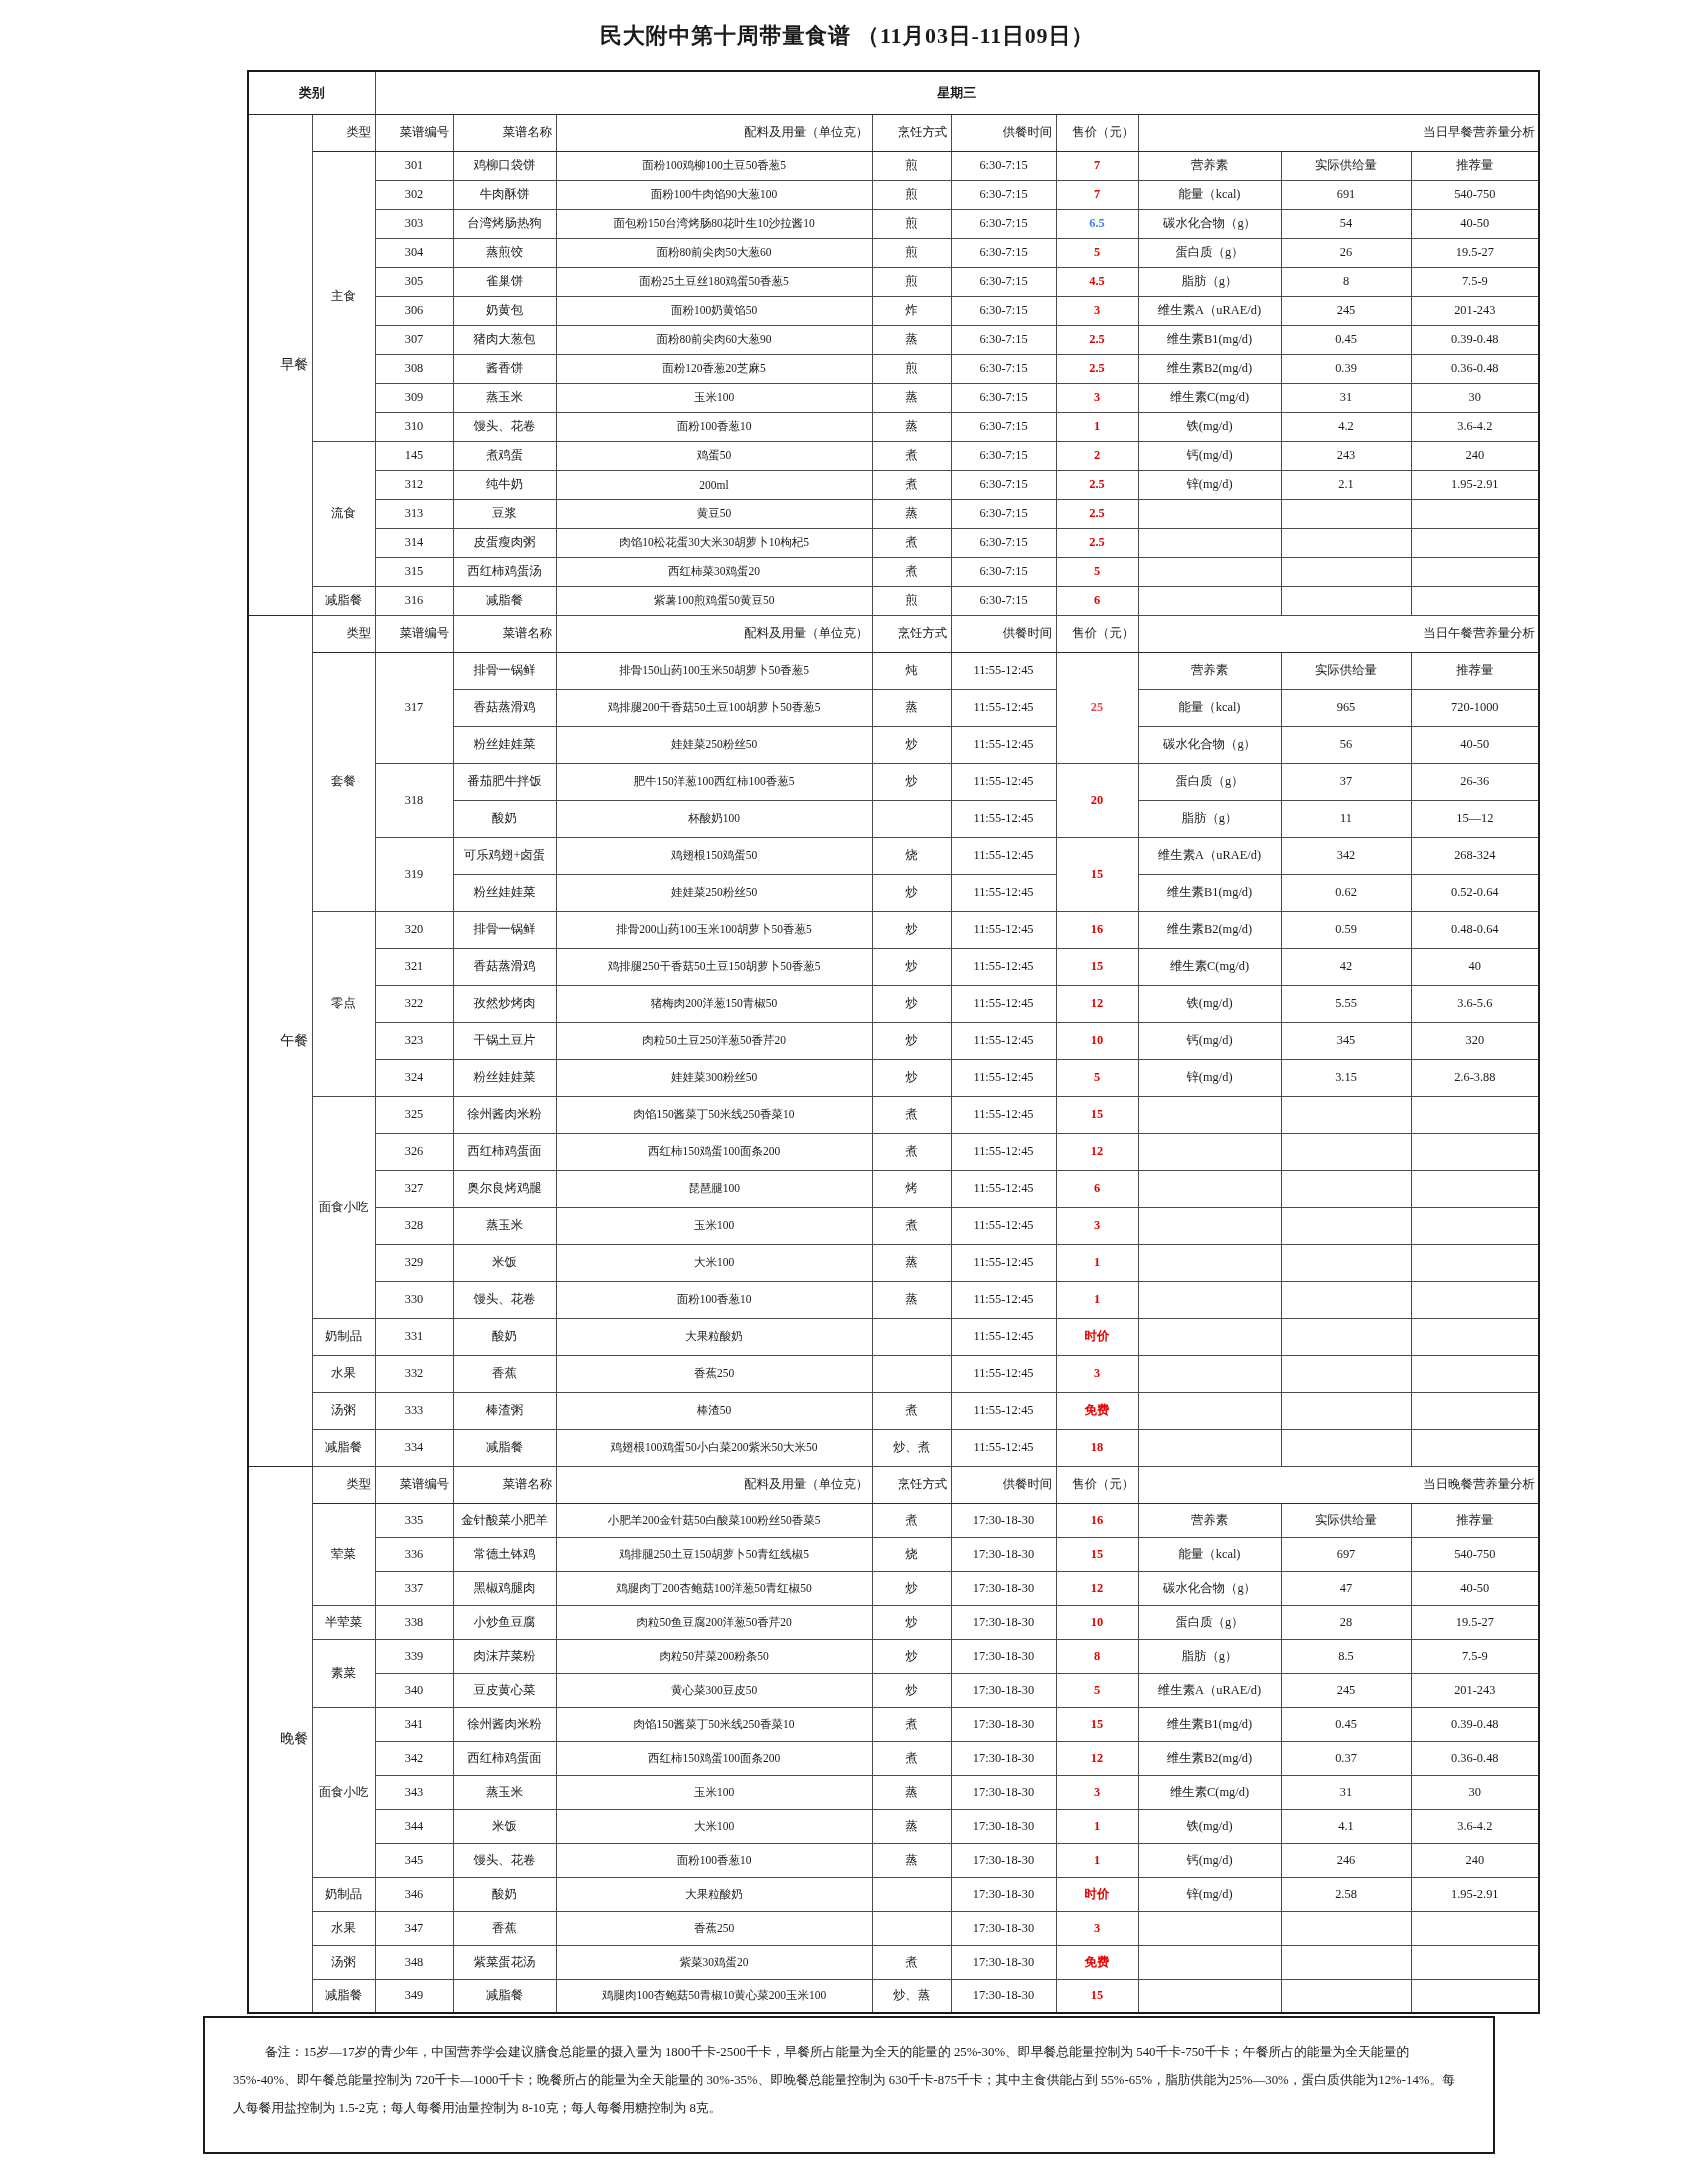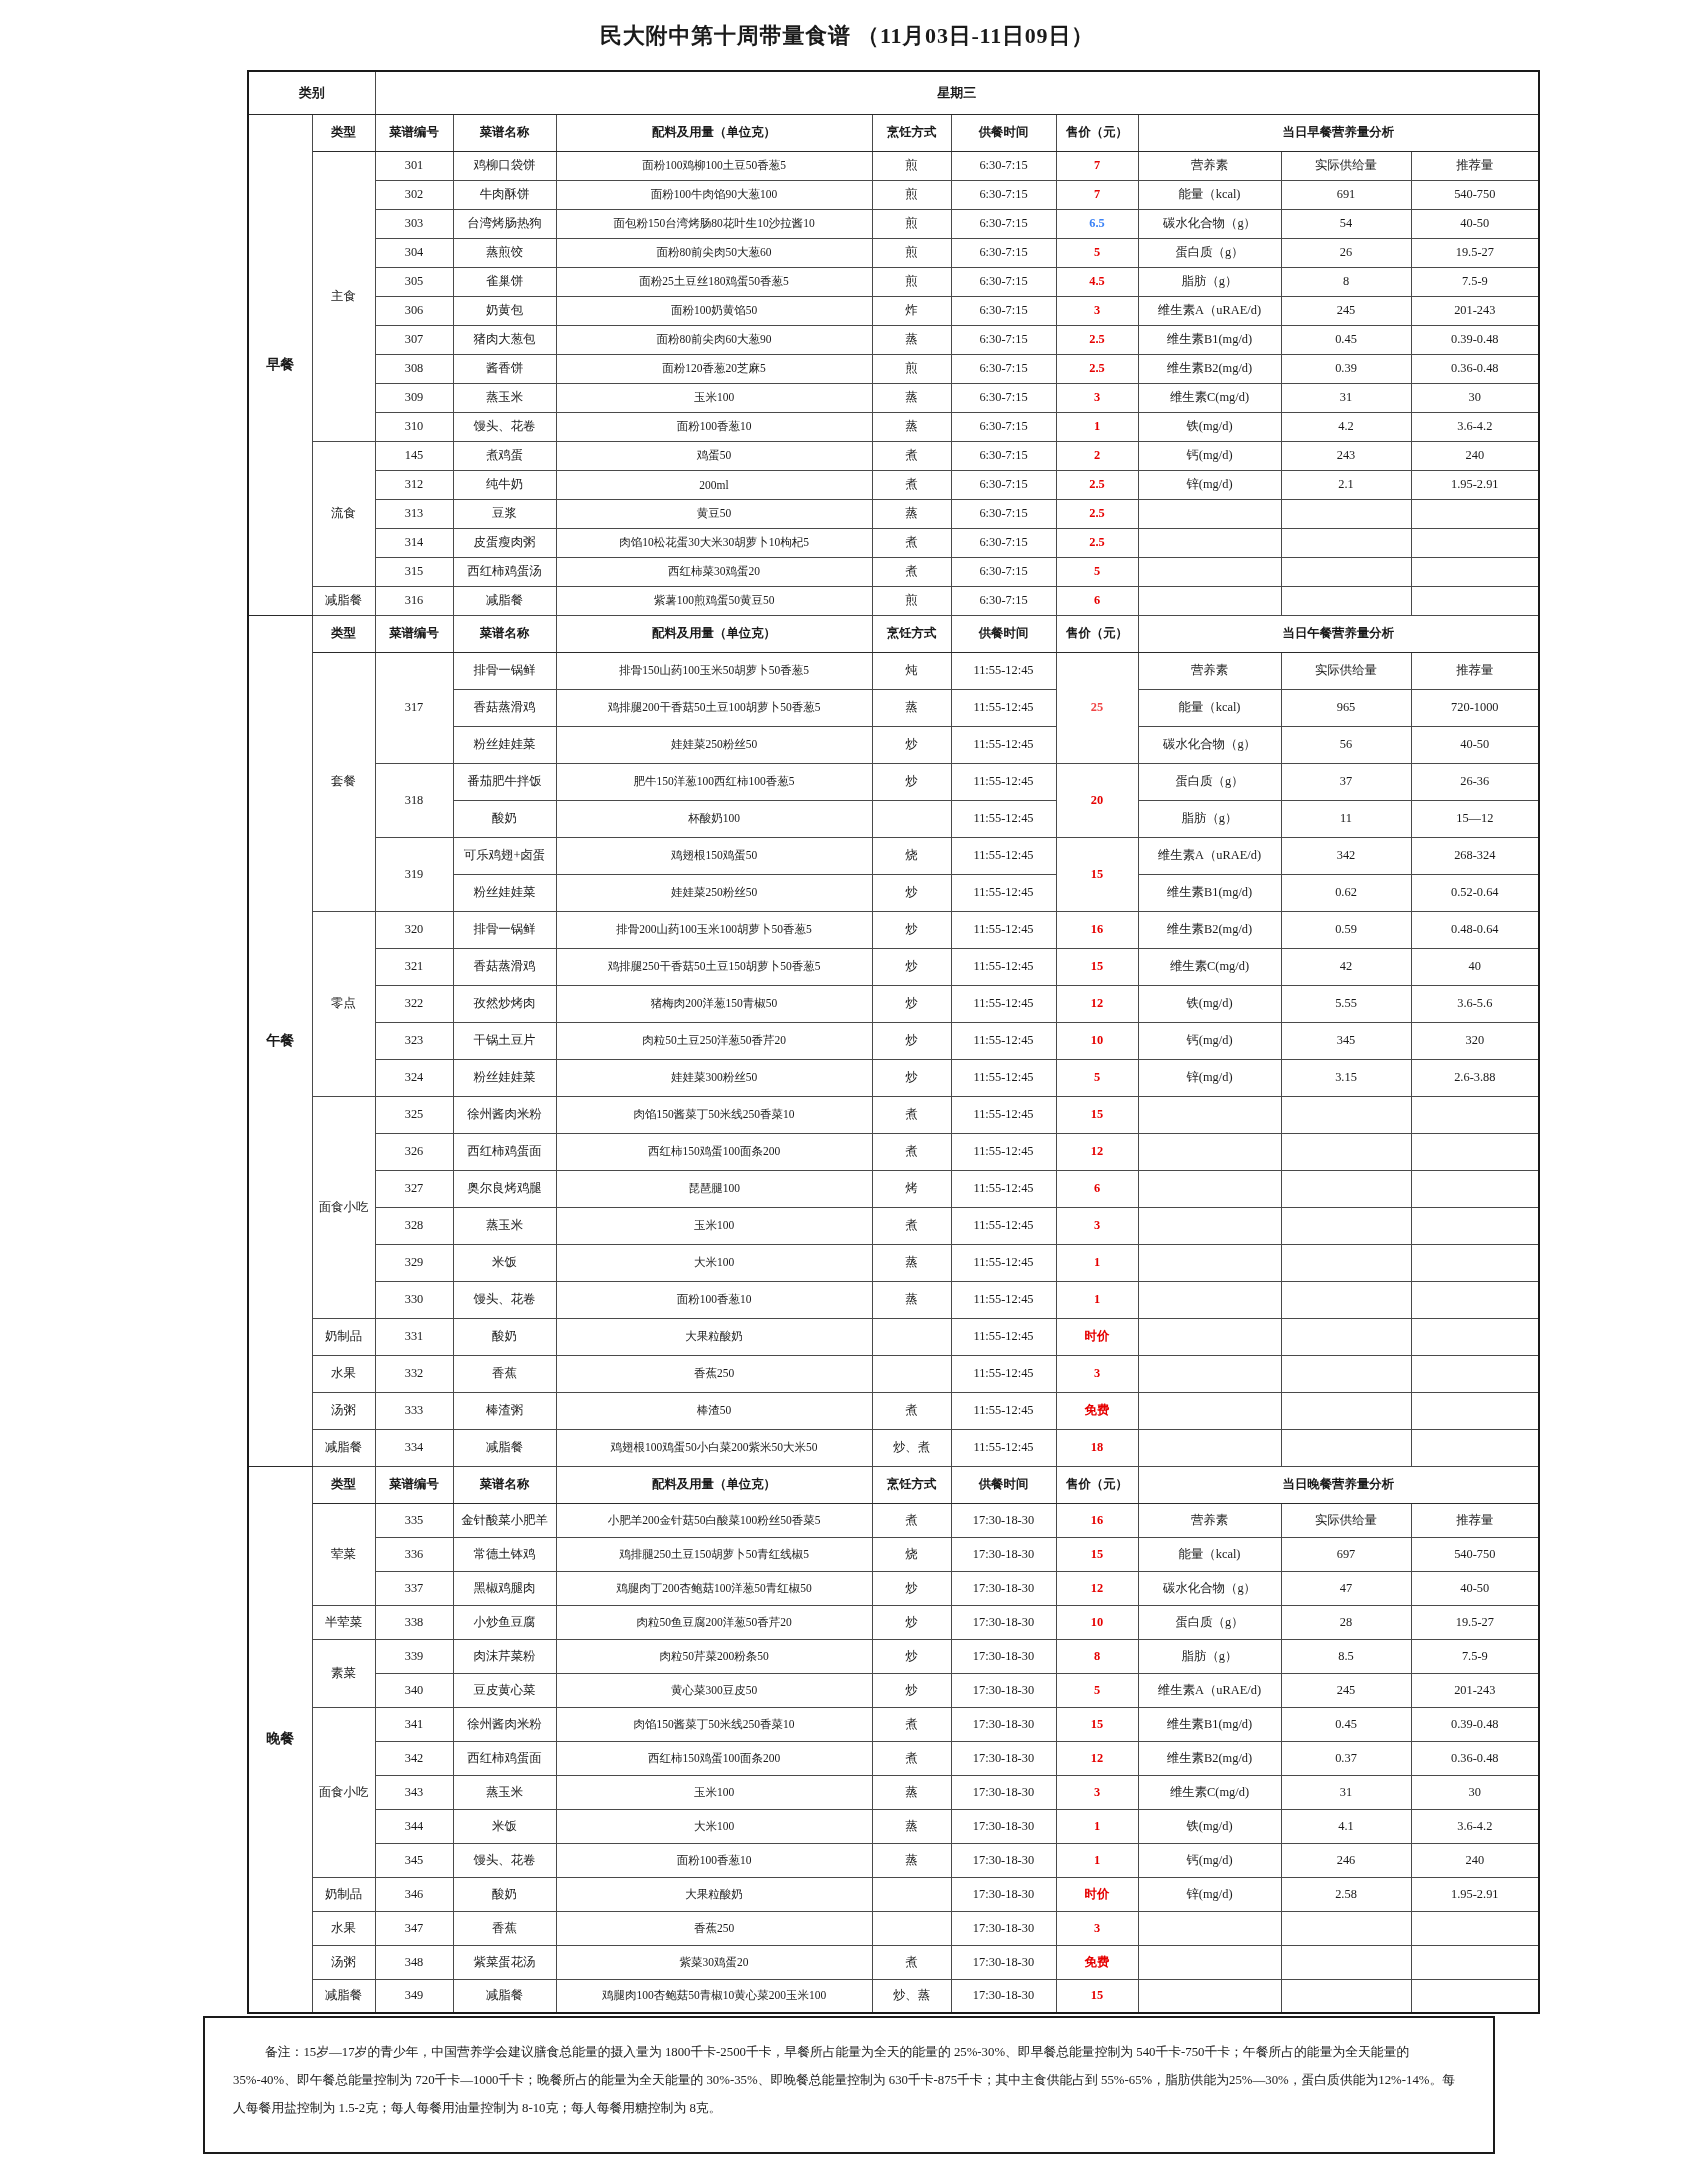--- a/index.html
+++ b/index.html
@@ -5,21 +5,21 @@
   html,body{margin:0;padding:0;background:#ffffff;}
   .page{position:relative;width:1687px;height:2183px;background:#fff;overflow:hidden;
         font-family:"Liberation Serif","DejaVu Serif",serif;color:#1a1a1a;}
   .title{position:absolute;top:21.4px;left:198px;width:1298px;text-align:center;
          font-size:22px;font-weight:bold;letter-spacing:0.8px;}
   .table-wrap{position:absolute;top:70px;left:203px;padding-left:44px;}
   table{border-collapse:collapse;table-layout:fixed;width:1292px;border:2.5px solid #1a1a1a;}
   td{border:0.8px solid #4a4a4a;text-align:center;vertical-align:middle;padding:0 3.3px;
      box-sizing:border-box;font-size:12.4px;overflow:hidden;white-space:nowrap;}
   tr.toprow td{height:43px;font-weight:bold;font-size:13px;border-bottom:1.6px solid #2a2a2a;}
-  tr.hdr td{height:37px;font-weight:bold;border-top:1.6px solid #2a2a2a;border-bottom:1.6px solid #2a2a2a;}
+  tr.hdr td{height:37px;font-weight:normal;border-top:1.6px solid #2a2a2a;border-bottom:1.6px solid #2a2a2a;text-align:right;}
   tr.grp td{border-top:1.6px solid #2a2a2a;}
   tr.r-bfast td{height:29px;}
   tr.r-lunch td{height:37px;}
   tr.r-dinner td{height:34px;}
   td.meal{font-size:14px;}
   td.ing{font-size:11.5px;}
   td.red{font-weight:bold;}
   .footer{position:absolute;top:2016px;left:203px;width:1292px;box-sizing:border-box;
           border:2.5px solid #1a1a1a;min-height:138px;padding:20px 28px 15px 28px;
           font-size:12.8px;line-height:28px;text-align:left;text-indent:2.5em;}

